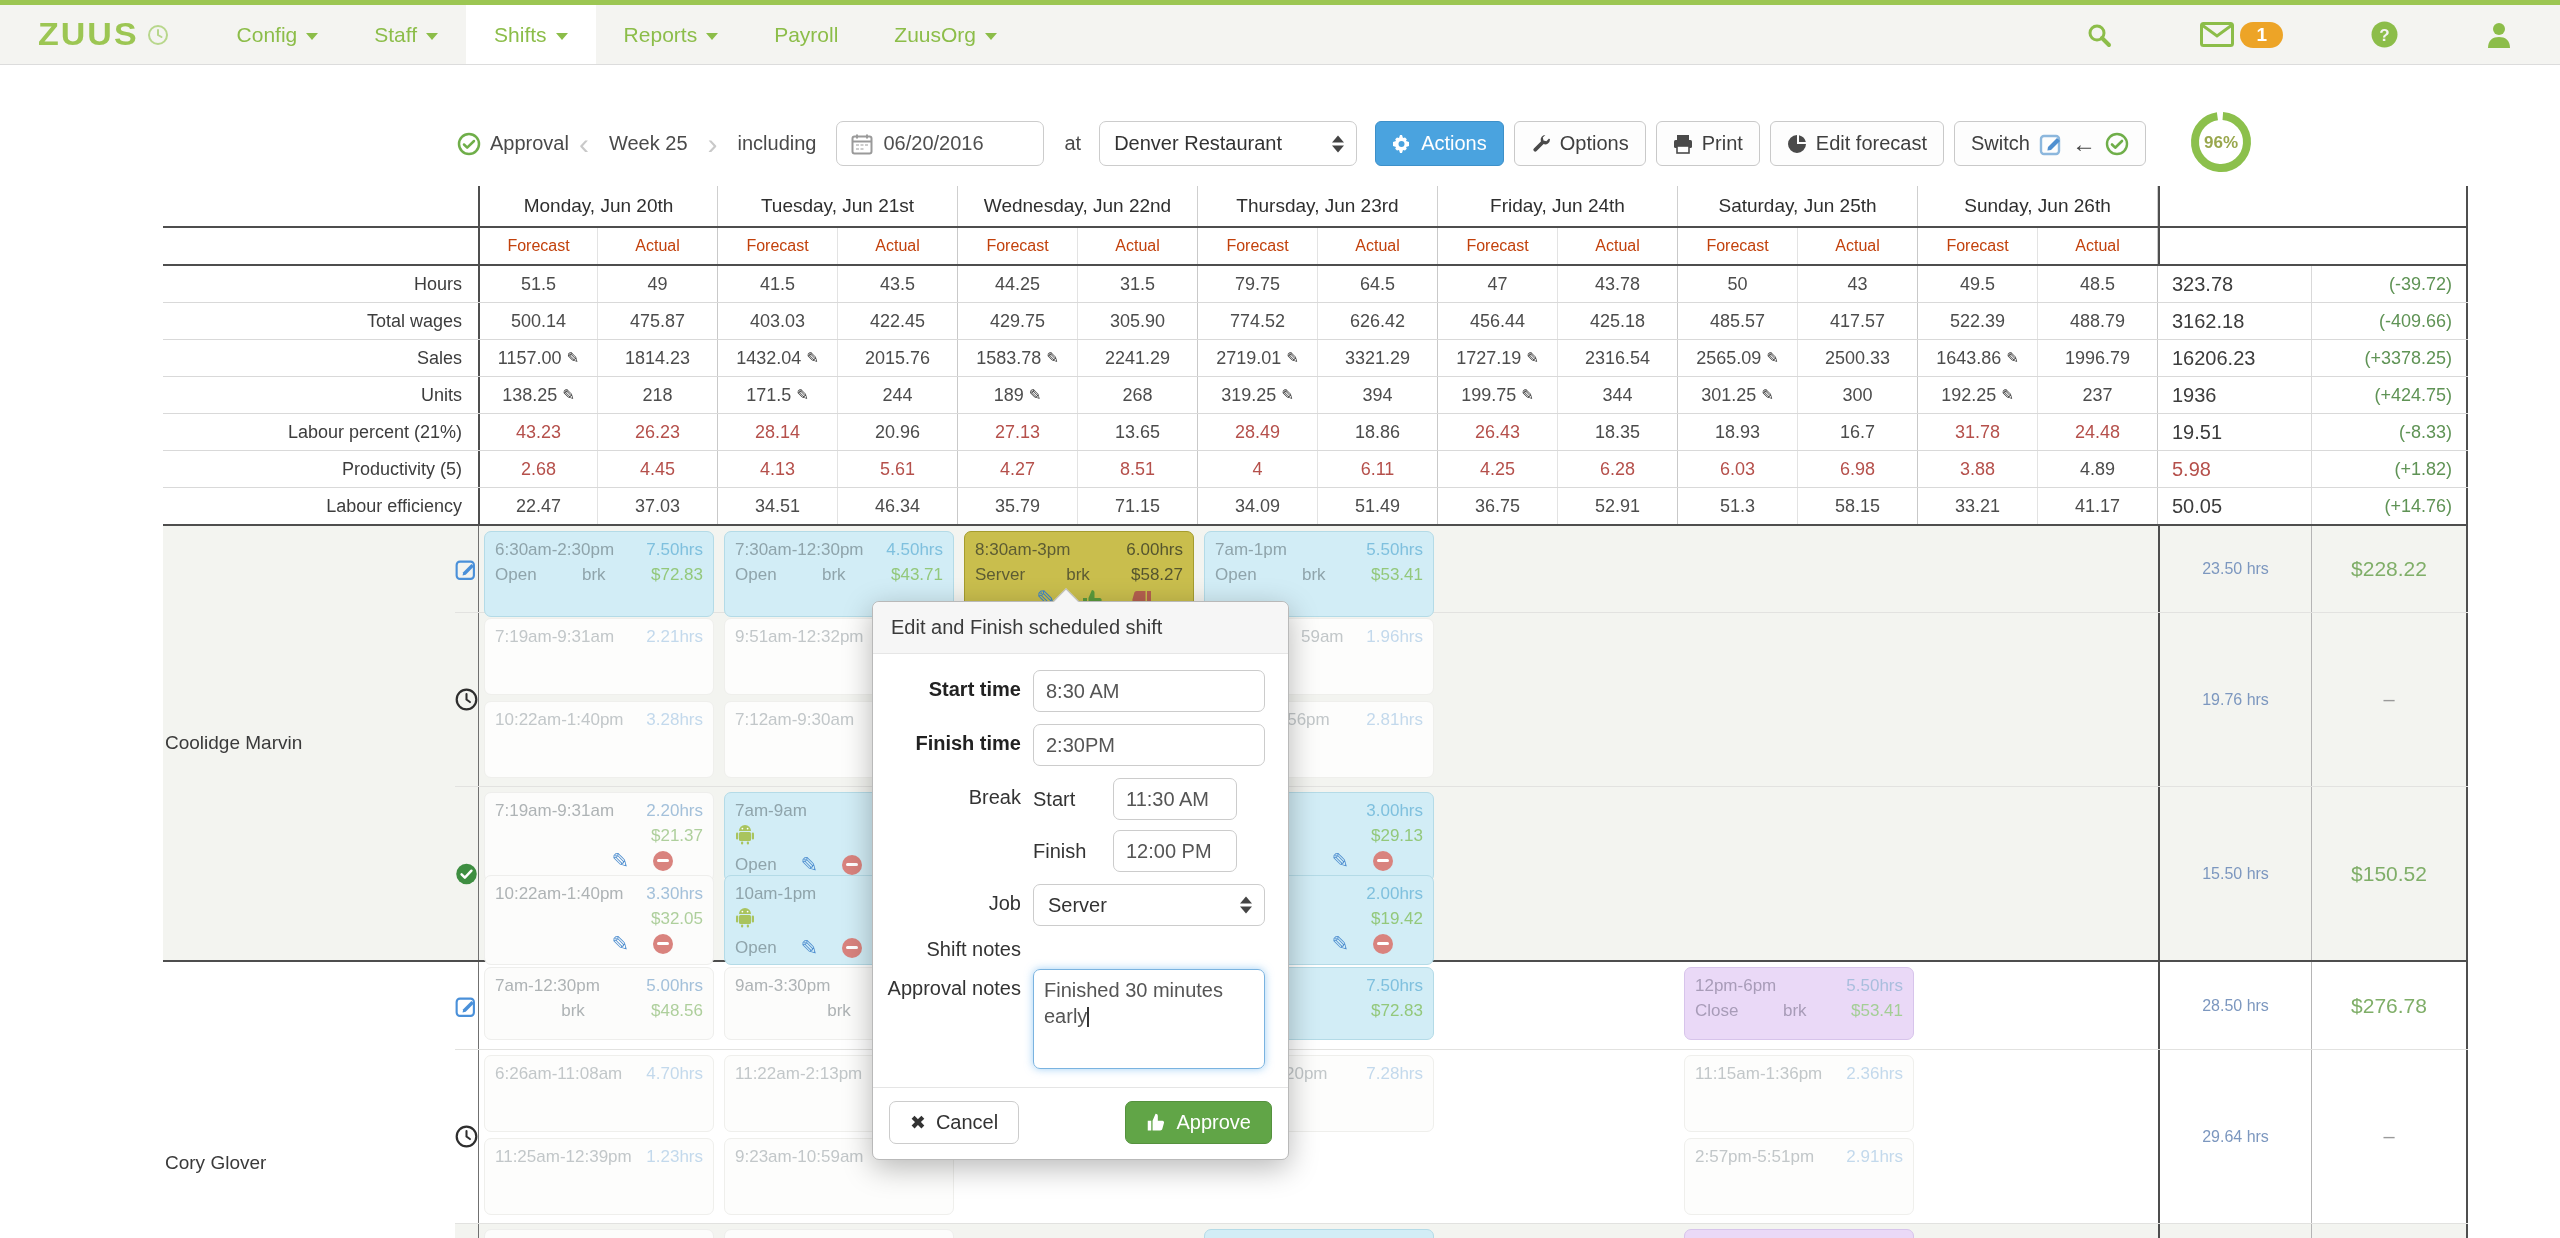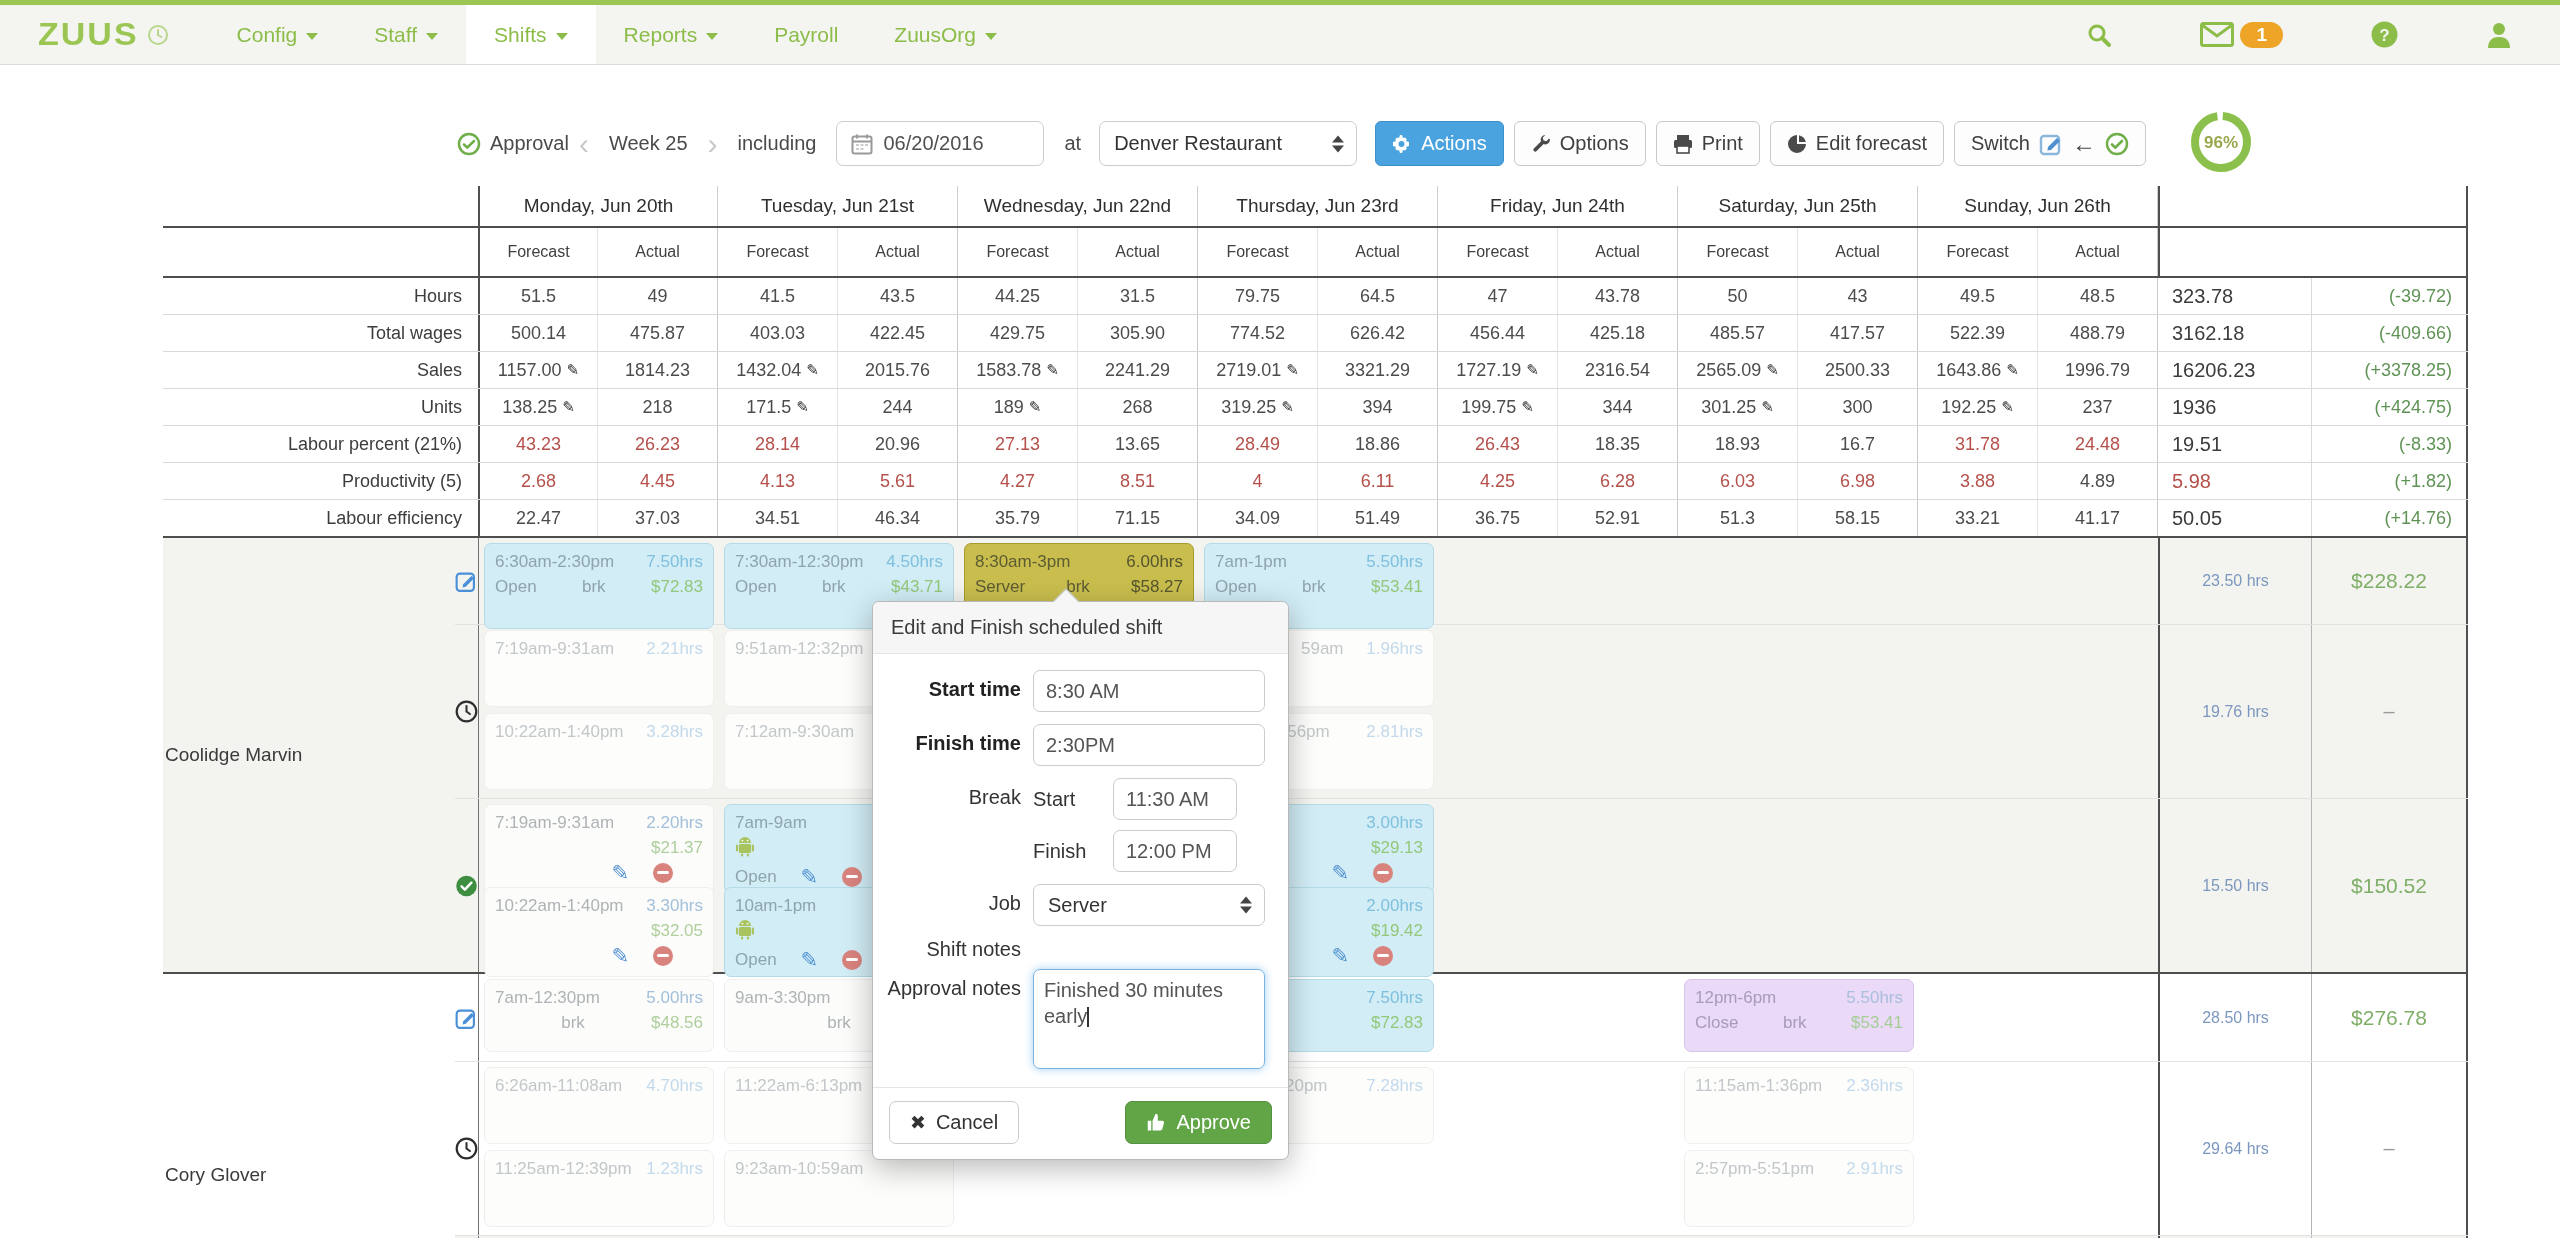--- a/index.html
+++ b/index.html
@@ -34,21 +34,21 @@
   .donut { margin-left:42px; }
 
   
   .sheet { position:absolute; left:163px; top:186px; width:2305px; }
   .hdr-row { display:flex; border-bottom:2px solid #4e4e4e; }
   .hdr-spacer { width:315px; }
   .dayhead { width:240px; height:40px; display:flex; align-items:center; justify-content:center; font-size:19px; color:#2f2f2f; border-right:1px solid #cfcfcf; }
   .bl-dark { border-left:2px solid #4f4f4f; }
   .hdr-total { width:154px; } .hdr-diff { width:156px; border-right:2px solid #4f4f4f; }
   .sub-row { display:flex; border-bottom:2px solid #4e4e4e; }
-  .sub-cell { width:120px; height:48px; display:flex; align-items:center; justify-content:center; font-size:16px; color:#404040; }
+  .sub-cell { width:120px; height:36px; display:flex; align-items:center; justify-content:center; font-size:16px; color:#c2410c; }
   .sub-cell.f { border-right:1px solid #e3e3e3; } .sub-cell.a { border-right:1px solid #c9c9c9; }
   .stat-row { display:flex; border-bottom:1px solid #d9d9d9; }
   .stat-row.last { border-bottom:2px solid #4e4e4e; }
   .c-label { width:315px; display:flex; align-items:center; justify-content:flex-end; padding-right:16px; font-size:18px; color:#3d3d3d; }
   .c-val { width:120px; height:36px; display:flex; align-items:center; justify-content:center; font-size:18px; color:#4c4c4c; }
   .c-val.f { border-right:1px solid #e3e3e3; } .c-val.a { border-right:1px solid #c9c9c9; }
   .c-val.red { color:#b5504b; }
   .cell-pencil { font-size:15px; color:#2f2f2f; margin-left:5px; }
   .c-total { width:154px; display:flex; align-items:center; padding-left:14px; font-size:20px; color:#3c3c3c; border-right:1px solid #d9d9d9; }
   .c-total.red { color:#b5504b; }
@@ -933,21 +933,21 @@
               <div class="days">
                 <div class="line" style="height: 83px;">
                   <div class="blk ghost struck" style="grid-column: 1;">
                     <div class="brow">
                       <span class="lt">6:26am-11:08am</span>
                       <span class="rt rt-hrs">4.70hrs</span>
                     </div>
                   </div>
                   <div class="blk ghost struck" style="grid-column: 2;">
                     <div class="brow">
-                      <span class="lt">11:22am-6:13pm</span>
+                      <span class="lt">11:22am-2:13pm</span>
                     </div>
                   </div>
                   <div class="blk ghost struck" style="grid-column: 4;">
                     <div class="brow">
                       <span class="lt" style="margin-left: 70px;">20pm</span>
                       <span class="rt rt-hrs">7.28hrs</span>
                     </div>
                   </div>
                   <div class="blk ghost struck" style="grid-column: 6;">
                     <div class="brow">

